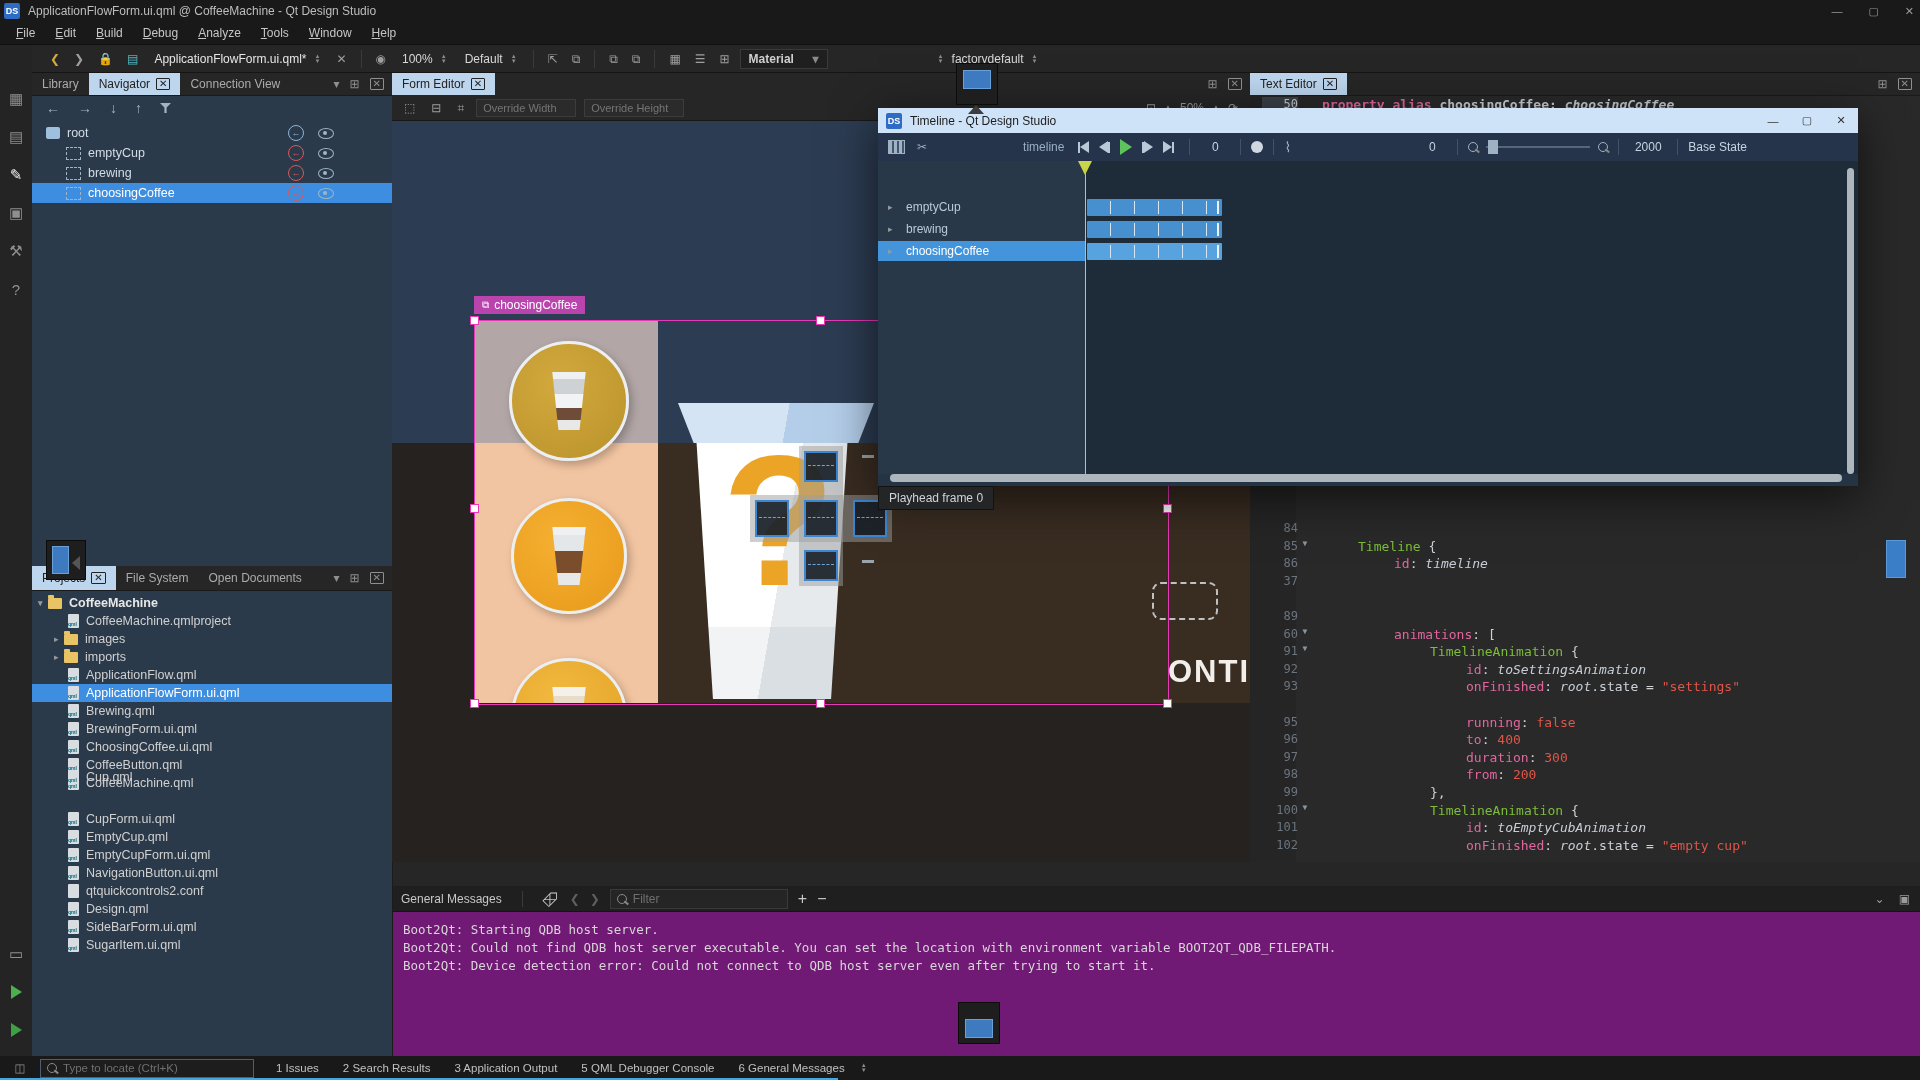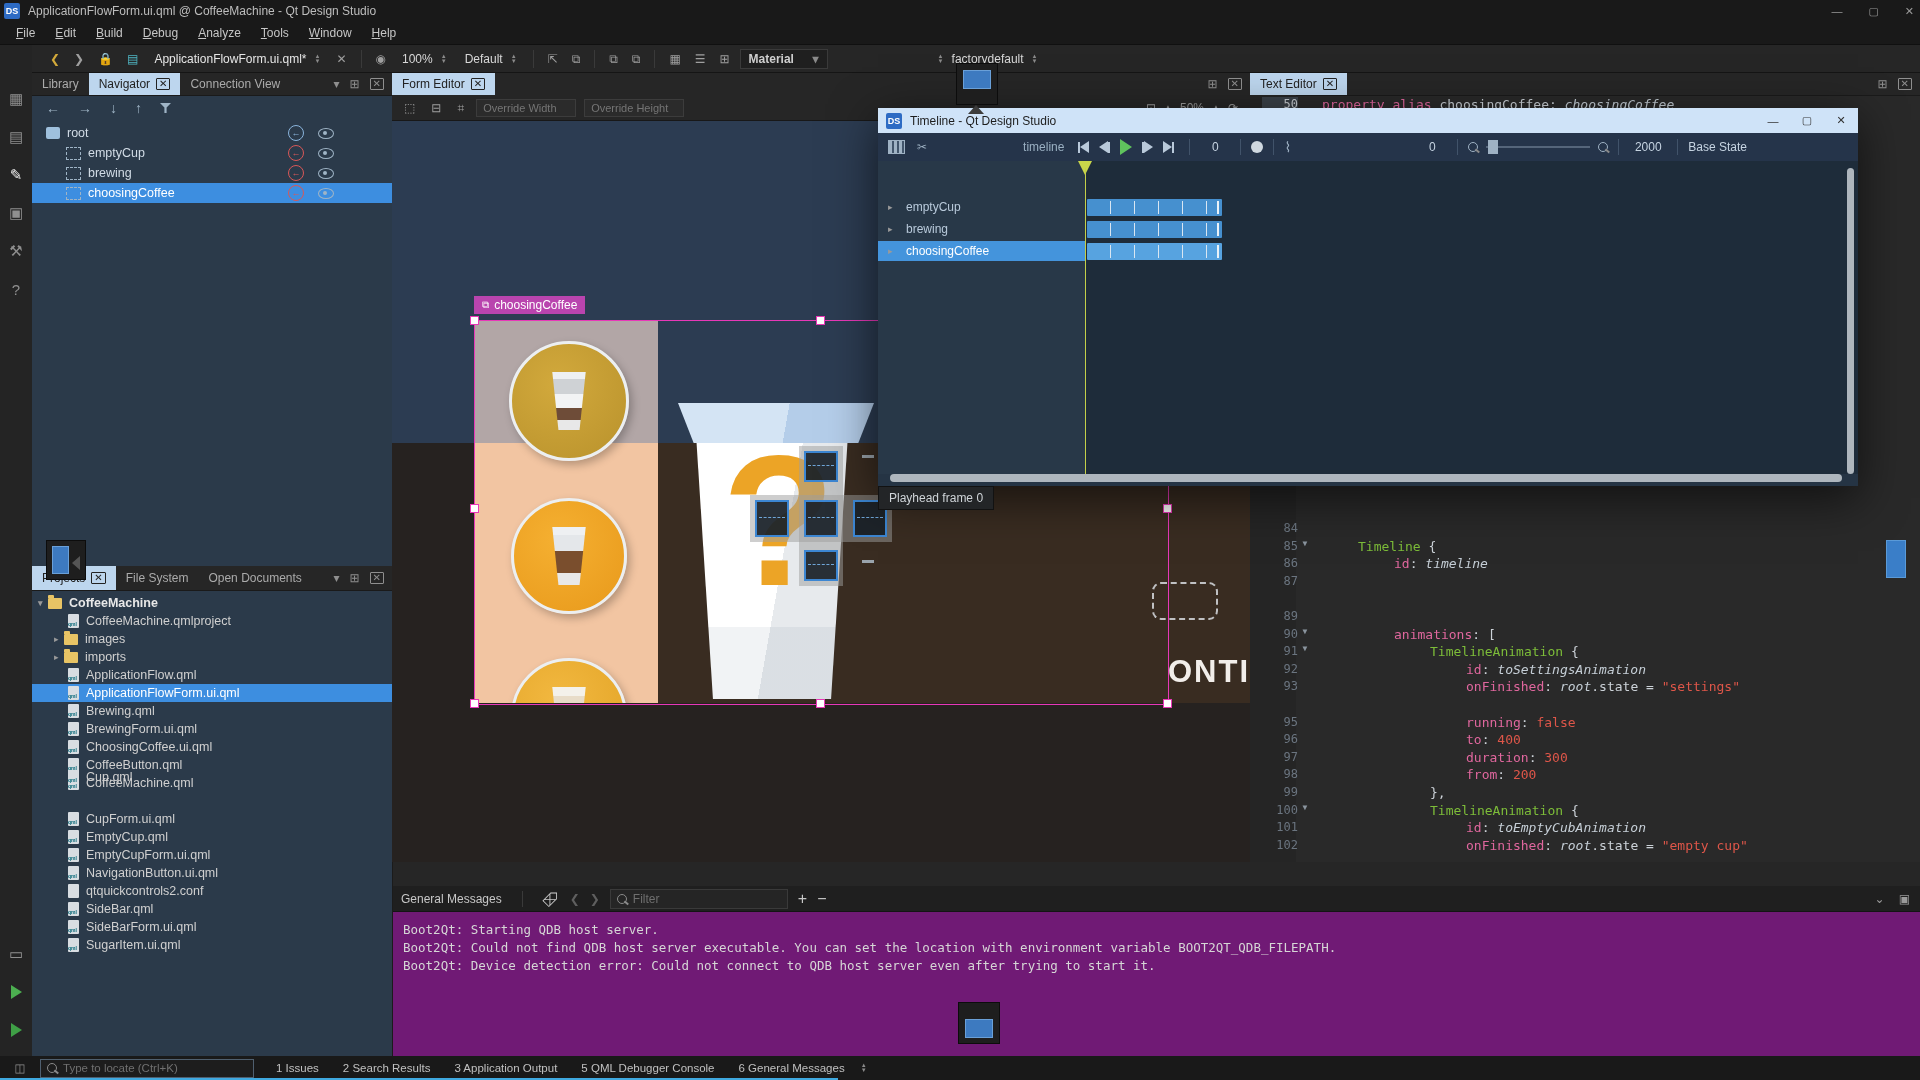--- a/index.html
+++ b/index.html
@@ -396,21 +396,21 @@
           <span>NavigationButton.ui.qml</span>
         </div>
         <div class="filerow" style="top: 809px;">
           <span style="width: 36px; flex: 0 0 auto;"></span>
           <span class="file-ico conf"></span>
           <span>qtquickcontrols2.conf</span>
         </div>
         <div class="filerow" style="top: 827px;">
           <span style="width: 36px; flex: 0 0 auto;"></span>
           <span class="file-ico"></span>
-          <span>SideBar.qml</span>
+          <span>Design.qml</span>
         </div>
         <div class="filerow" style="top: 845px;">
           <span style="width: 36px; flex: 0 0 auto;"></span>
           <span class="file-ico"></span>
           <span>SideBarForm.ui.qml</span>
         </div>
         <div class="filerow" style="top: 863px;">
           <span style="width: 36px; flex: 0 0 auto;"></span>
           <span class="file-ico"></span>
           <span>SugarItem.ui.qml</span>
@@ -506,27 +506,27 @@
       </span>
       <span class="strip-icons">
         <span>⊞</span>
         <span class="closebox">✕</span>
       </span>
     </div>
     <div id="te-gutter"></div>
     <div id="te-code"></div>
 
     <div class="abs" style="left:636px;top:467px;width:18px;height:36px;background:#3a7ec8;border:1px solid #5a9ad8;"></div>
-  <div class="codeline" style="top: 24px;"><span class="lnum" style="background: rgb(58, 65, 72); color: rgb(200, 205, 210);">50</span><span class="fold"></span><span style="padding-left: 10px;"><span class="tk-p">property</span><span class="tk-w"> </span><span class="tk-p">alias</span><span class="tk-w"> choosingCoffee: </span><span class="tk-i">choosingCoffee</span></span></div>
+  <div class="codeline" style="top: 24px;"><span class="lnum" style="background: rgb(58, 65, 72); color: rgb(200, 205, 210);">50</span><span class="fold"></span><span style="padding-left: 10px; font-weight: bold;"><span class="tk-p">property</span><span class="tk-w"> </span><span class="tk-p">alias</span><span class="tk-w"> choosingCoffee: </span><span class="tk-i">choosingCoffee</span></span></div>
       <div class="codeline" style="top: 448px;"><span class="lnum" style="">84</span><span class="fold"></span><span style="padding-left: 10px;"></span></div>
       <div class="codeline" style="top: 465.6px;"><span class="lnum" style="">85</span><span class="fold">▼</span><span style="padding-left: 46px;"><span class="tk-g">Timeline</span><span class="tk-w"> {</span></span></div>
       <div class="codeline" style="top: 483.2px;"><span class="lnum" style="">86</span><span class="fold"></span><span style="padding-left: 82px;"><span class="tk-p">id</span><span class="tk-w">: </span><span class="tk-i">timeline</span></span></div>
-      <div class="codeline" style="top: 500.8px;"><span class="lnum" style="">87</span><span class="fold"></span><span style="padding-left: 10px;"></span></div>
+      <div class="codeline" style="top: 500.8px;"><span class="lnum" style="">37</span><span class="fold"></span><span style="padding-left: 10px;"></span></div>
       <div class="codeline" style="top: 536px;"><span class="lnum" style="">89</span><span class="fold"></span><span style="padding-left: 10px;"></span></div>
-      <div class="codeline" style="top: 553.6px;"><span class="lnum" style="">90</span><span class="fold">▼</span><span style="padding-left: 82px;"><span class="tk-p">animations</span><span class="tk-w">: [</span></span></div>
+      <div class="codeline" style="top: 553.6px;"><span class="lnum" style="">60</span><span class="fold">▼</span><span style="padding-left: 82px;"><span class="tk-p">animations</span><span class="tk-w">: [</span></span></div>
       <div class="codeline" style="top: 571.2px;"><span class="lnum" style="">91</span><span class="fold">▼</span><span style="padding-left: 118px;"><span class="tk-g">TimelineAnimation</span><span class="tk-w"> {</span></span></div>
       <div class="codeline" style="top: 588.8px;"><span class="lnum" style="">92</span><span class="fold"></span><span style="padding-left: 154px;"><span class="tk-p">id</span><span class="tk-w">: </span><span class="tk-i">toSettingsAnimation</span></span></div>
       <div class="codeline" style="top: 606.4px;"><span class="lnum" style="">93</span><span class="fold"></span><span style="padding-left: 154px;"><span class="tk-p">onFinished</span><span class="tk-w">: </span><span class="tk-i">root</span><span class="tk-w">.state = </span><span class="tk-r">"settings"</span></span></div>
       <div class="codeline" style="top: 641.6px;"><span class="lnum" style="">95</span><span class="fold"></span><span style="padding-left: 154px;"><span class="tk-p">running</span><span class="tk-w">: </span><span class="tk-r">false</span></span></div>
       <div class="codeline" style="top: 659.2px;"><span class="lnum" style="">96</span><span class="fold"></span><span style="padding-left: 154px;"><span class="tk-p">to</span><span class="tk-w">: </span><span class="tk-r">400</span></span></div>
       <div class="codeline" style="top: 676.8px;"><span class="lnum" style="">97</span><span class="fold"></span><span style="padding-left: 154px;"><span class="tk-p">duration</span><span class="tk-w">: </span><span class="tk-r">300</span></span></div>
       <div class="codeline" style="top: 694.4px;"><span class="lnum" style="">98</span><span class="fold"></span><span style="padding-left: 154px;"><span class="tk-p">from</span><span class="tk-w">: </span><span class="tk-r">200</span></span></div>
       <div class="codeline" style="top: 712px;"><span class="lnum" style="">99</span><span class="fold"></span><span style="padding-left: 118px;"><span class="tk-w">},</span></span></div>
       <div class="codeline" style="top: 729.6px;"><span class="lnum" style="">100</span><span class="fold">▼</span><span style="padding-left: 118px;"><span class="tk-g">TimelineAnimation</span><span class="tk-w"> {</span></span></div>
       <div class="codeline" style="top: 747.2px;"><span class="lnum" style="">101</span><span class="fold"></span><span style="padding-left: 154px;"><span class="tk-p">id</span><span class="tk-w">: </span><span class="tk-i">toEmptyCubAnimation</span></span></div>

